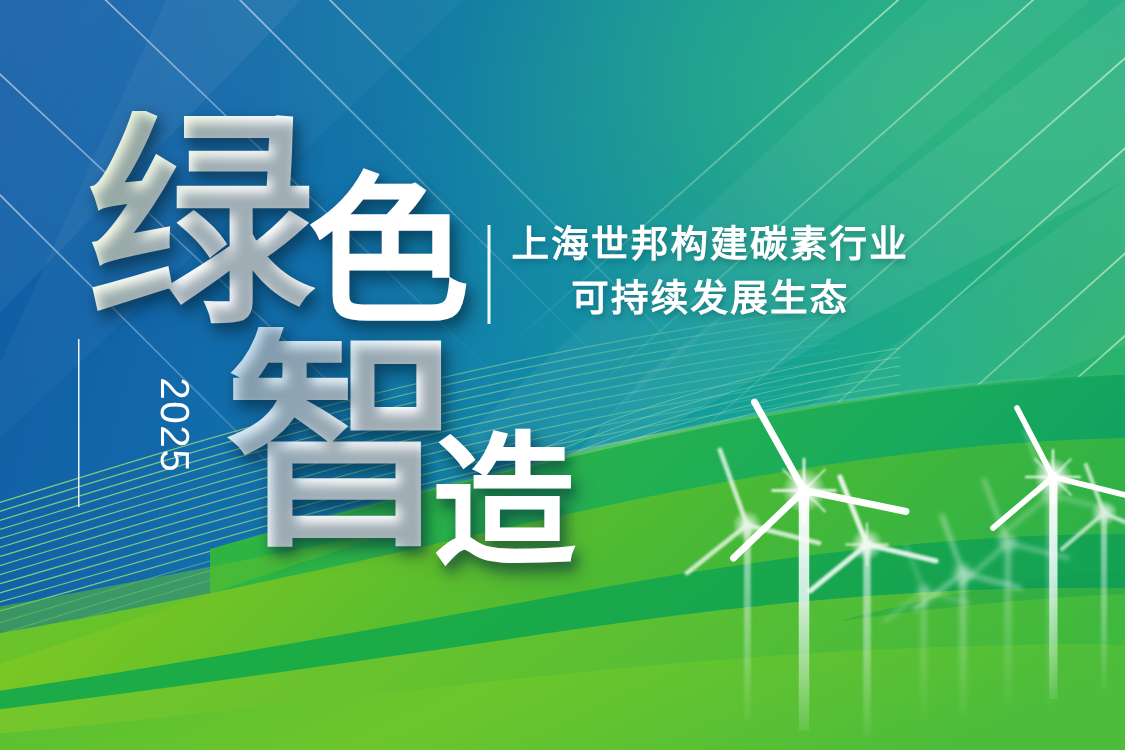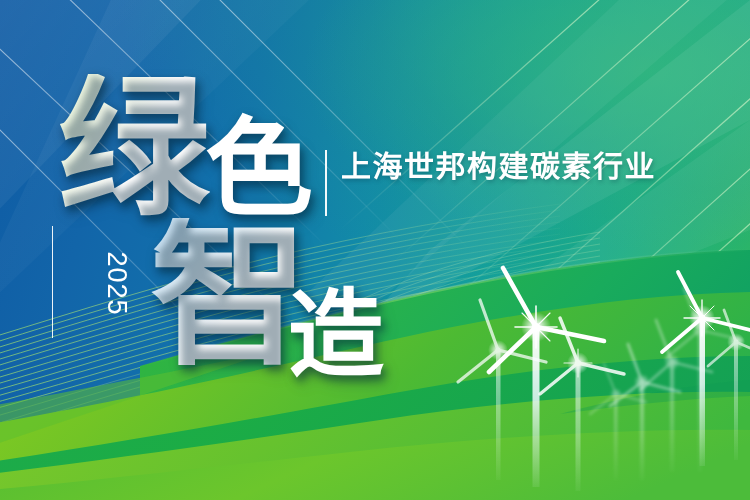--- a/index.html
+++ b/index.html
@@ -138,21 +138,21 @@
     position: absolute;
     left: 325px; top: 150px;
     width: 2px; height: 66px;
     background: rgba(255,255,255,0.95);
   }
   .subtitle {
     position: absolute;
     left: 341px; top: 146px;
     color: #ffffff;
     font-family: "Liberation Serif", "DejaVu Serif", serif;
-    font-size: 30px;
+    font-size: 25px;
     font-weight: 700;
     line-height: 1.42;
     letter-spacing: 1.5px;
     white-space: nowrap;
     text-shadow: 1px 2px 4px rgba(5,40,60,0.30);
     text-align: center;
   }
   .subtitle div { display: block; }
 </style>
 </head>
@@ -454,15 +454,16 @@
   </div>
 
   <div class="year-wrap">
     <div class="year">2025</div>
   </div>
   <div class="year-rule"></div>
 
   <div class="sub-rule"></div>
   <div class="subtitle">
     <div>上海世邦构建碳素行业</div>
+    <div>可持续发展生态</div>
   </div>
 
 </div>
 
 </body></html>

